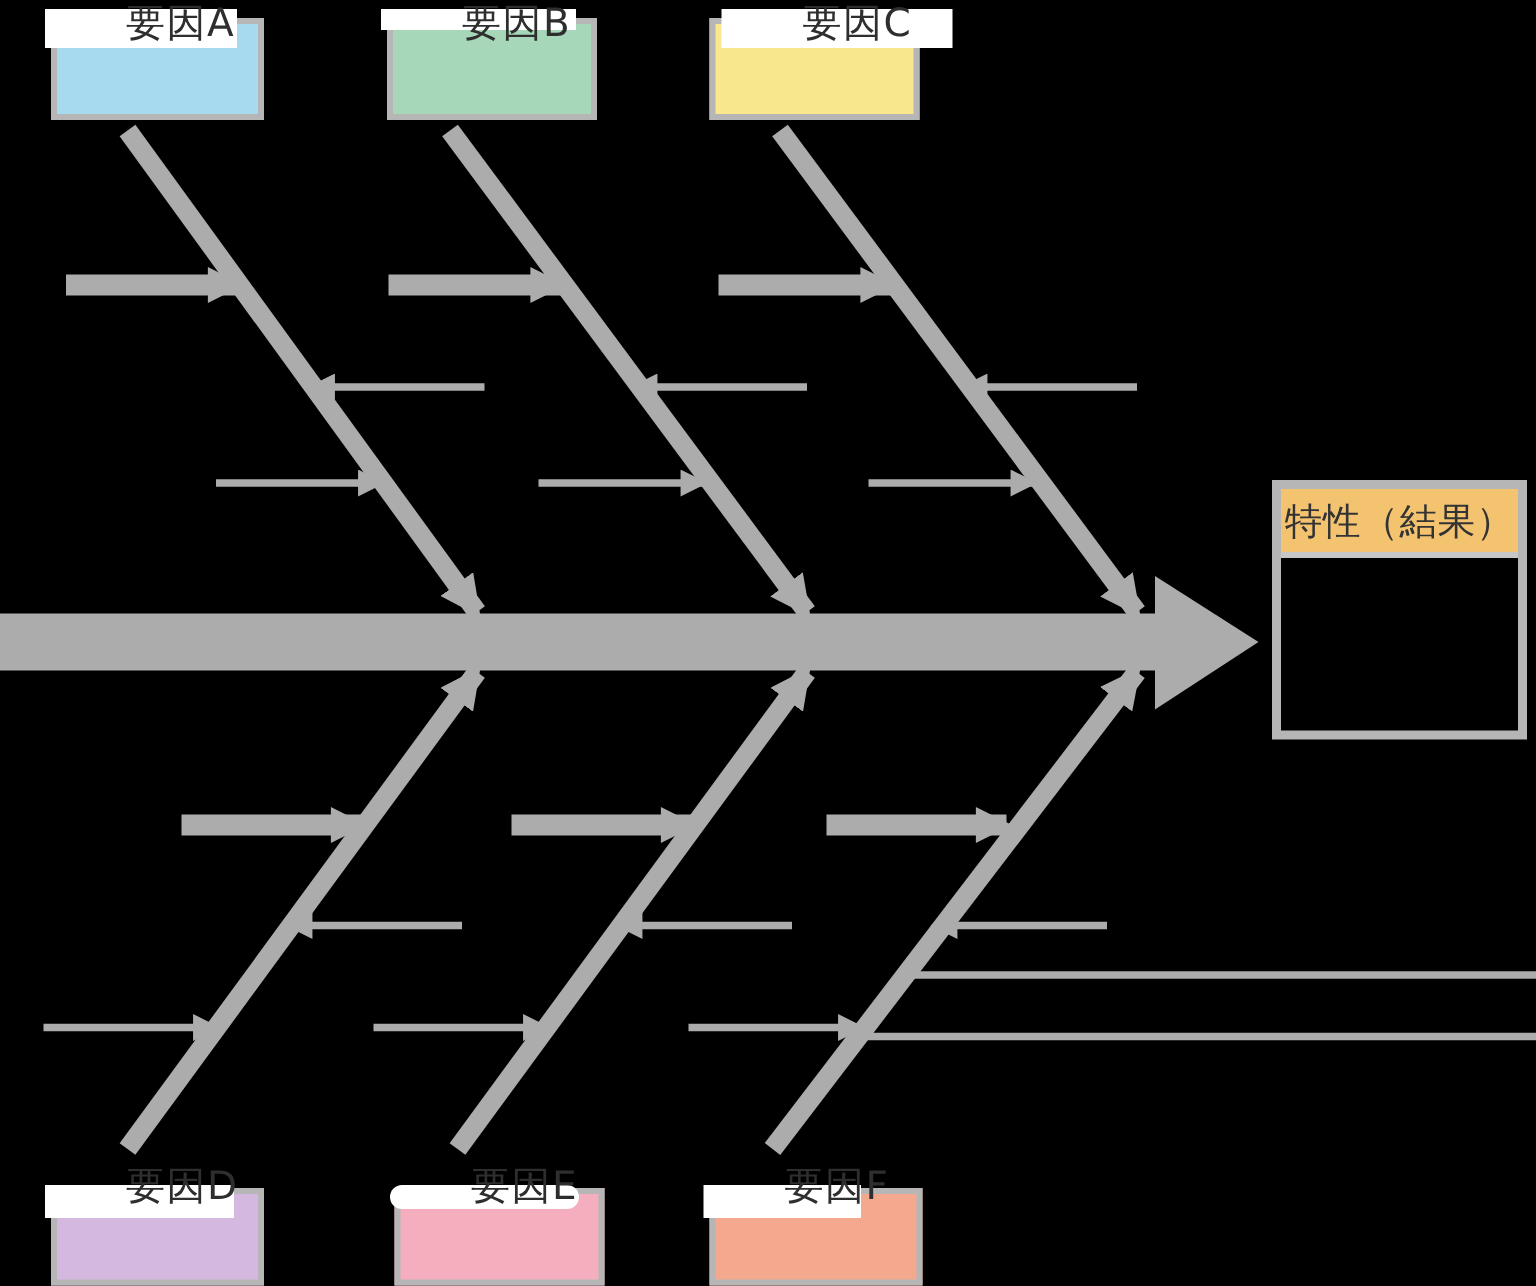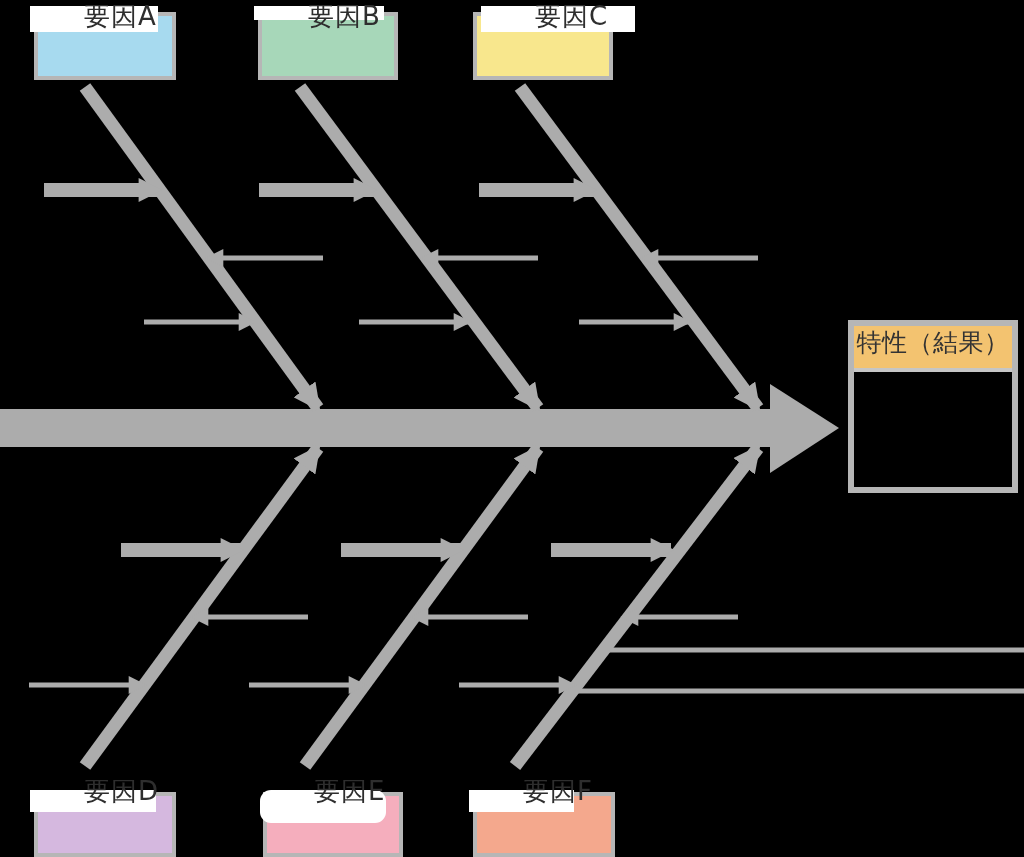--- a/index.html
+++ b/index.html
@@ -7,21 +7,21 @@
   .stage{position:relative;width:1024px;height:857px;background:#000;}
   .stage > svg{position:absolute;left:0;top:0;width:1024px;height:857px;}
   #boxes-layer{position:absolute;left:0;top:0;width:100%;height:100%;}
   .fbox{position:absolute;box-sizing:border-box;border:4px solid #B6B6B6;}
   .chip{position:absolute;background:#FFFFFF;overflow:visible;padding-left:48px;}
   .chip span{position:relative;display:block;white-space:nowrap;
              font-size:26px;color:#2E2E2E;padding-left:6px;letter-spacing:1px;}
   .result{position:absolute;box-sizing:border-box;border:6px solid #B6B6B6;
           display:flex;flex-direction:column;background:transparent;}
   .result-header{height:46px;box-sizing:border-box;border-bottom:4px solid #C6C6C6;
-                 display:flex;align-items:flex-start;justify-content:center;
+                 display:flex;align-items:center;justify-content:center;
                  font-size:25px;color:#333333;letter-spacing:0.5px;}
   .result-body{flex:1;background:transparent;}
 </style>
 </head>
 <body>
 
 <div class="stage">
   <svg id="sv" viewBox="0 0 1024 857">
       <defs>
         <marker id="ah-bone" viewBox="0 0 10 10" refX="8.5" refY="5" markerUnits="userSpaceOnUse" markerWidth="27" markerHeight="27" orient="auto">
@@ -74,21 +74,21 @@
       </div>
       <div class="fbox" style="left: 473px; top: 12px; width: 140px; height: 68px; background: rgb(248, 231, 141); border-color: rgb(182, 182, 182);"></div>
       <div class="chip" style="left: 469px; top: 6px; width: 106px; height: 26px; background: rgb(255, 255, 255); margin-left: 12px;">
         <span style="line-height: 26px; top: -3px; color: rgb(46, 46, 46);">要因C</span>
       </div>
       <div class="fbox" style="left: 34px; top: 792px; width: 142px; height: 65px; background: rgb(213, 184, 223); border-color: rgb(182, 182, 182);"></div>
       <div class="chip" style="left: 30px; top: 790px; width: 78px; height: 22px; background: rgb(255, 255, 255); text-align: center;">
         <span style="line-height: 22px; top: -10px; color: rgb(46, 46, 46);">要因D</span>
       </div>
       <div class="fbox" style="left: 263px; top: 792px; width: 140px; height: 65px; background: rgb(245, 174, 189); border-color: rgb(182, 182, 182);"></div>
-      <div class="chip" style="left: 260px; top: 790px; width: 78px; height: 33px; background: rgb(255, 255, 255); border-radius: 11px;">
+      <div class="chip" style="left: 260px; top: 790px; width: 78px; height: 16px; background: rgb(255, 255, 255); border-radius: 11px;">
         <span style="line-height: 22px; top: -10px; color: rgb(46, 46, 46);">要因E</span>
       </div>
       <div class="fbox" style="left: 473px; top: 792px; width: 142px; height: 65px; background: rgb(244, 168, 141); border-color: rgb(182, 182, 182);"></div>
       <div class="chip" style="left: 469px; top: 790px; width: 57px; height: 22px; background: rgb(255, 255, 255);">
         <span style="line-height: 22px; top: -10px; color: rgb(46, 46, 46);">要因F</span>
       </div>
     </div>
   <div class="result" id="result-box" style="left: 848px; top: 320px; width: 170px; height: 173px; border-color: rgb(182, 182, 182);">
     <div class="result-header" id="result-header" style="background: rgb(243, 195, 112); border-bottom-color: rgb(198, 198, 198);">
       <span>特性（結果）</span>

